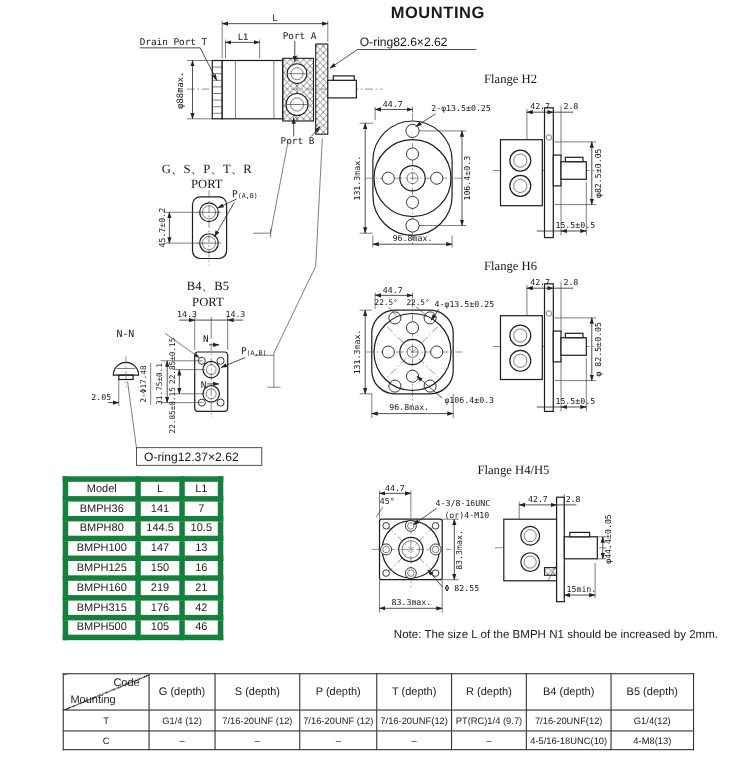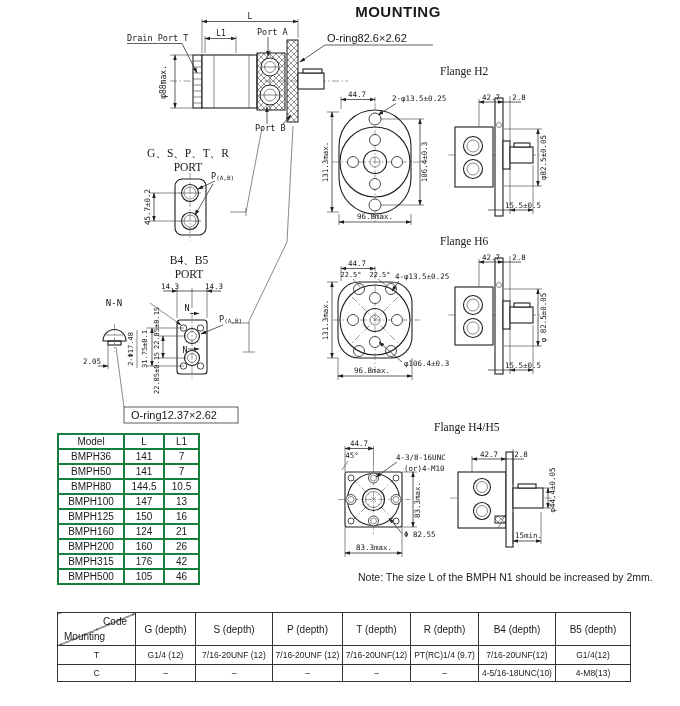--- a/index.html
+++ b/index.html
@@ -19,21 +19,21 @@
   .outf{stroke:#1e1e1e;stroke-width:1.1;fill:#fff;}
   .thin{stroke:#3a3a3a;stroke-width:.6;fill:none;}
   .dln{stroke:#2a2a2a;stroke-width:.75;fill:none;}
   .cl{stroke:#5a5a5a;stroke-width:.6;fill:none;stroke-dasharray:7 2.5 1.5 2.5;}
   .hat{fill:url(#xh);stroke:#1e1e1e;stroke-width:1;}
   .wh{fill:#fff;stroke:#1e1e1e;stroke-width:1;}
   .whn{fill:#fff;stroke:#1e1e1e;stroke-width:.8;}
   #note{position:absolute;left:345px;top:571px;font-size:10.5px;color:#222;padding-left:13px;}
   table{border-collapse:collapse;table-layout:fixed;background:#fff;}
   #modelTable{position:absolute;left:57px;top:433px;}
-  #modelTable td,#modelTable th{border:2px solid #15803d;font-size:10px;font-weight:normal;
+  #modelTable td,#modelTable th{border:5px solid #15803d;font-size:10px;font-weight:normal;
       text-align:center;padding:0;height:13px;line-height:13px;overflow:hidden;}
   #mountTable{position:absolute;left:57px;top:612px;}
   #mountTable td,#mountTable th{border:1px solid #333;font-size:8.5px;font-weight:normal;
       text-align:center;padding:0 1px;overflow:hidden;white-space:nowrap;}
   #mountTable th{font-size:10px;}
   #mountTable tr.hd{height:33px;}
   #mountTable tr.r1,#mountTable tr.r2{height:19px;}
   #mountTable tr.r3{height:17px;}
   .corner{position:relative;background:
       linear-gradient(to bottom right,transparent calc(50% - .5px),#333 calc(50% - .5px),#333 calc(50% + .5px),transparent calc(50% + .5px));}
@@ -419,48 +419,38 @@
       <th>Model</th>
       <th>L</th>
       <th>L1</th>
     </tr>
     <tr>
           <td>BMPH36</td>
           <td>141</td>
           <td>7</td>
         </tr>
     <tr>
-          <td>BMPH50</td>
-          <td>141</td>
-          <td>7</td>
-        </tr>
-    <tr>
           <td>BMPH80</td>
           <td>144.5</td>
           <td>10.5</td>
         </tr>
     <tr>
           <td>BMPH100</td>
           <td>147</td>
           <td>13</td>
         </tr>
     <tr>
           <td>BMPH125</td>
           <td>150</td>
           <td>16</td>
         </tr>
     <tr>
           <td>BMPH160</td>
-          <td>124</td>
+          <td>219</td>
           <td>21</td>
-        </tr>
-    <tr>
-          <td>BMPH200</td>
-          <td>160</td>
-          <td>26</td>
         </tr>
     <tr>
           <td>BMPH315</td>
           <td>176</td>
           <td>42</td>
         </tr>
     <tr>
           <td>BMPH500</td>
           <td>105</td>
           <td>46</td>

